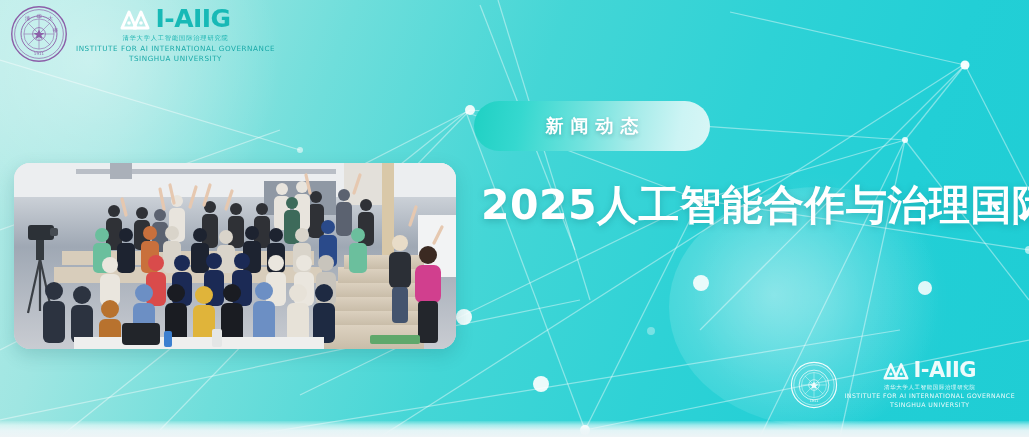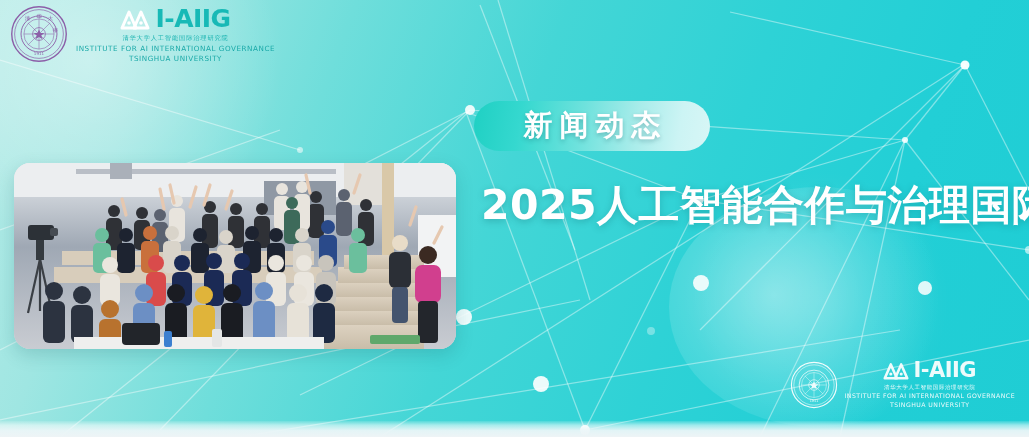--- a/index.html
+++ b/index.html
@@ -130,21 +130,21 @@
         #6fe2dd 46%,
         #a8ecea 68%,
         #ccf4f4 86%,
         #d8f6f6 100%);
     display:flex;
     align-items:center;
     justify-content:center;
   }
   .badge-text {
     color:#ffffff;
-    font-size:29px;
+    font-size:18px;
     font-weight:700;
     letter-spacing:7px;
     text-indent:7px;
     text-shadow:0 2px 4px rgba(10,80,90,0.30);
     font-family:Liberation Sans, sans-serif;
   }
 
   
   .headline {
     position:absolute;

